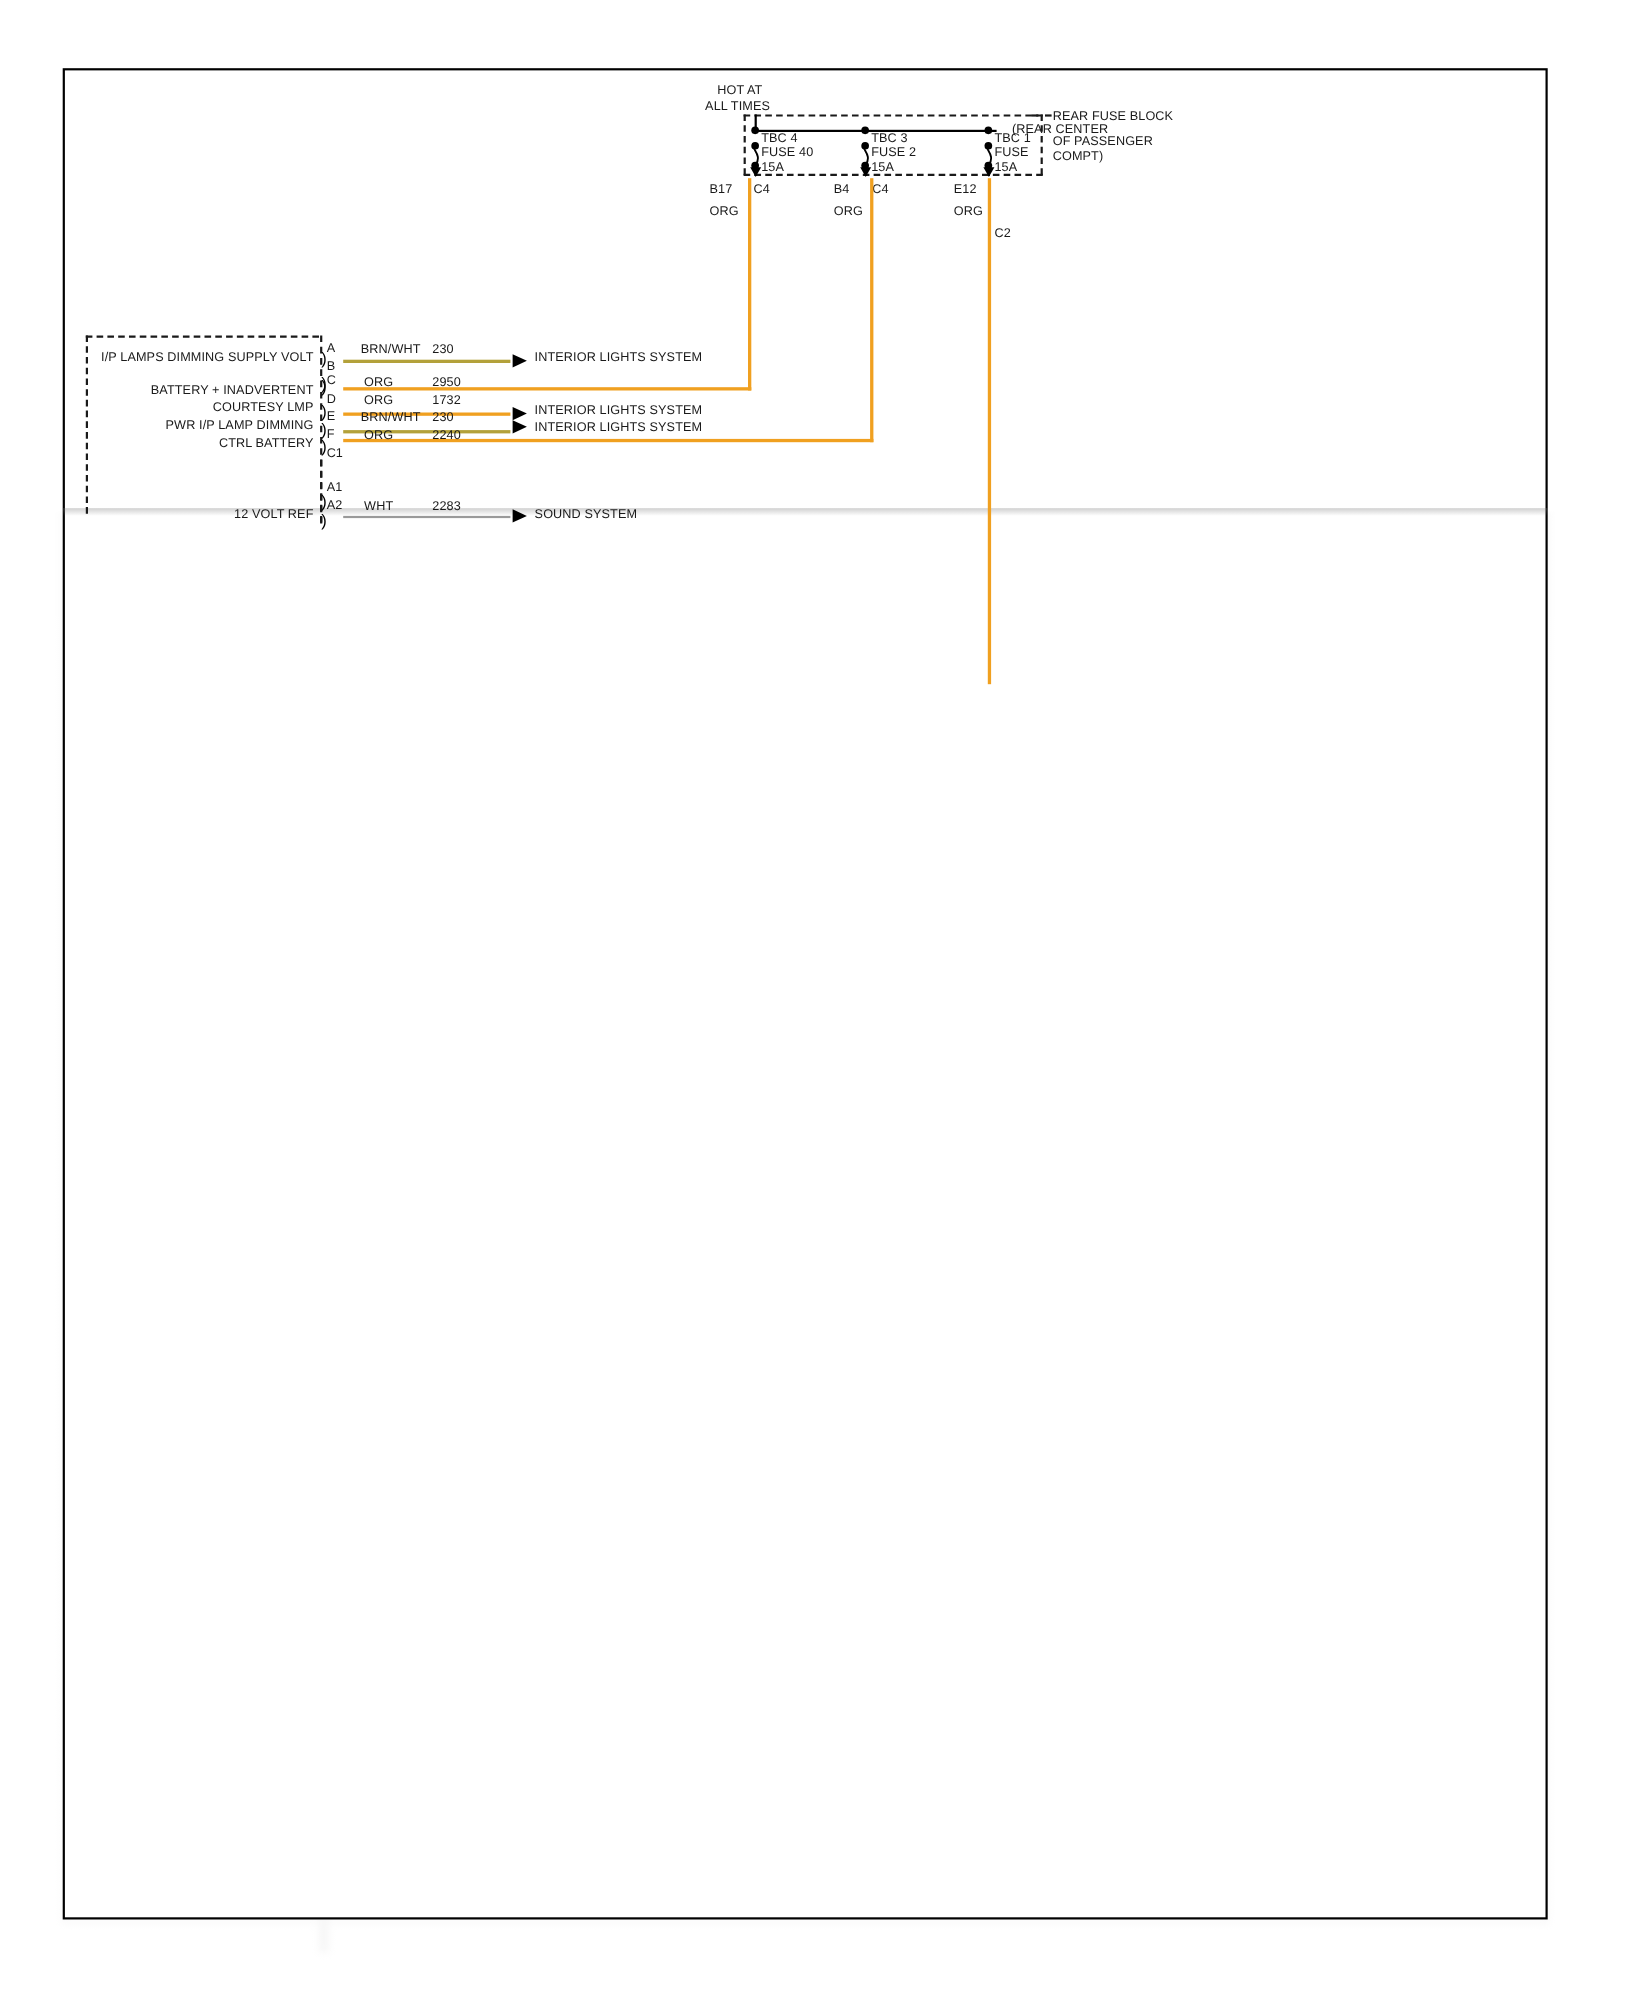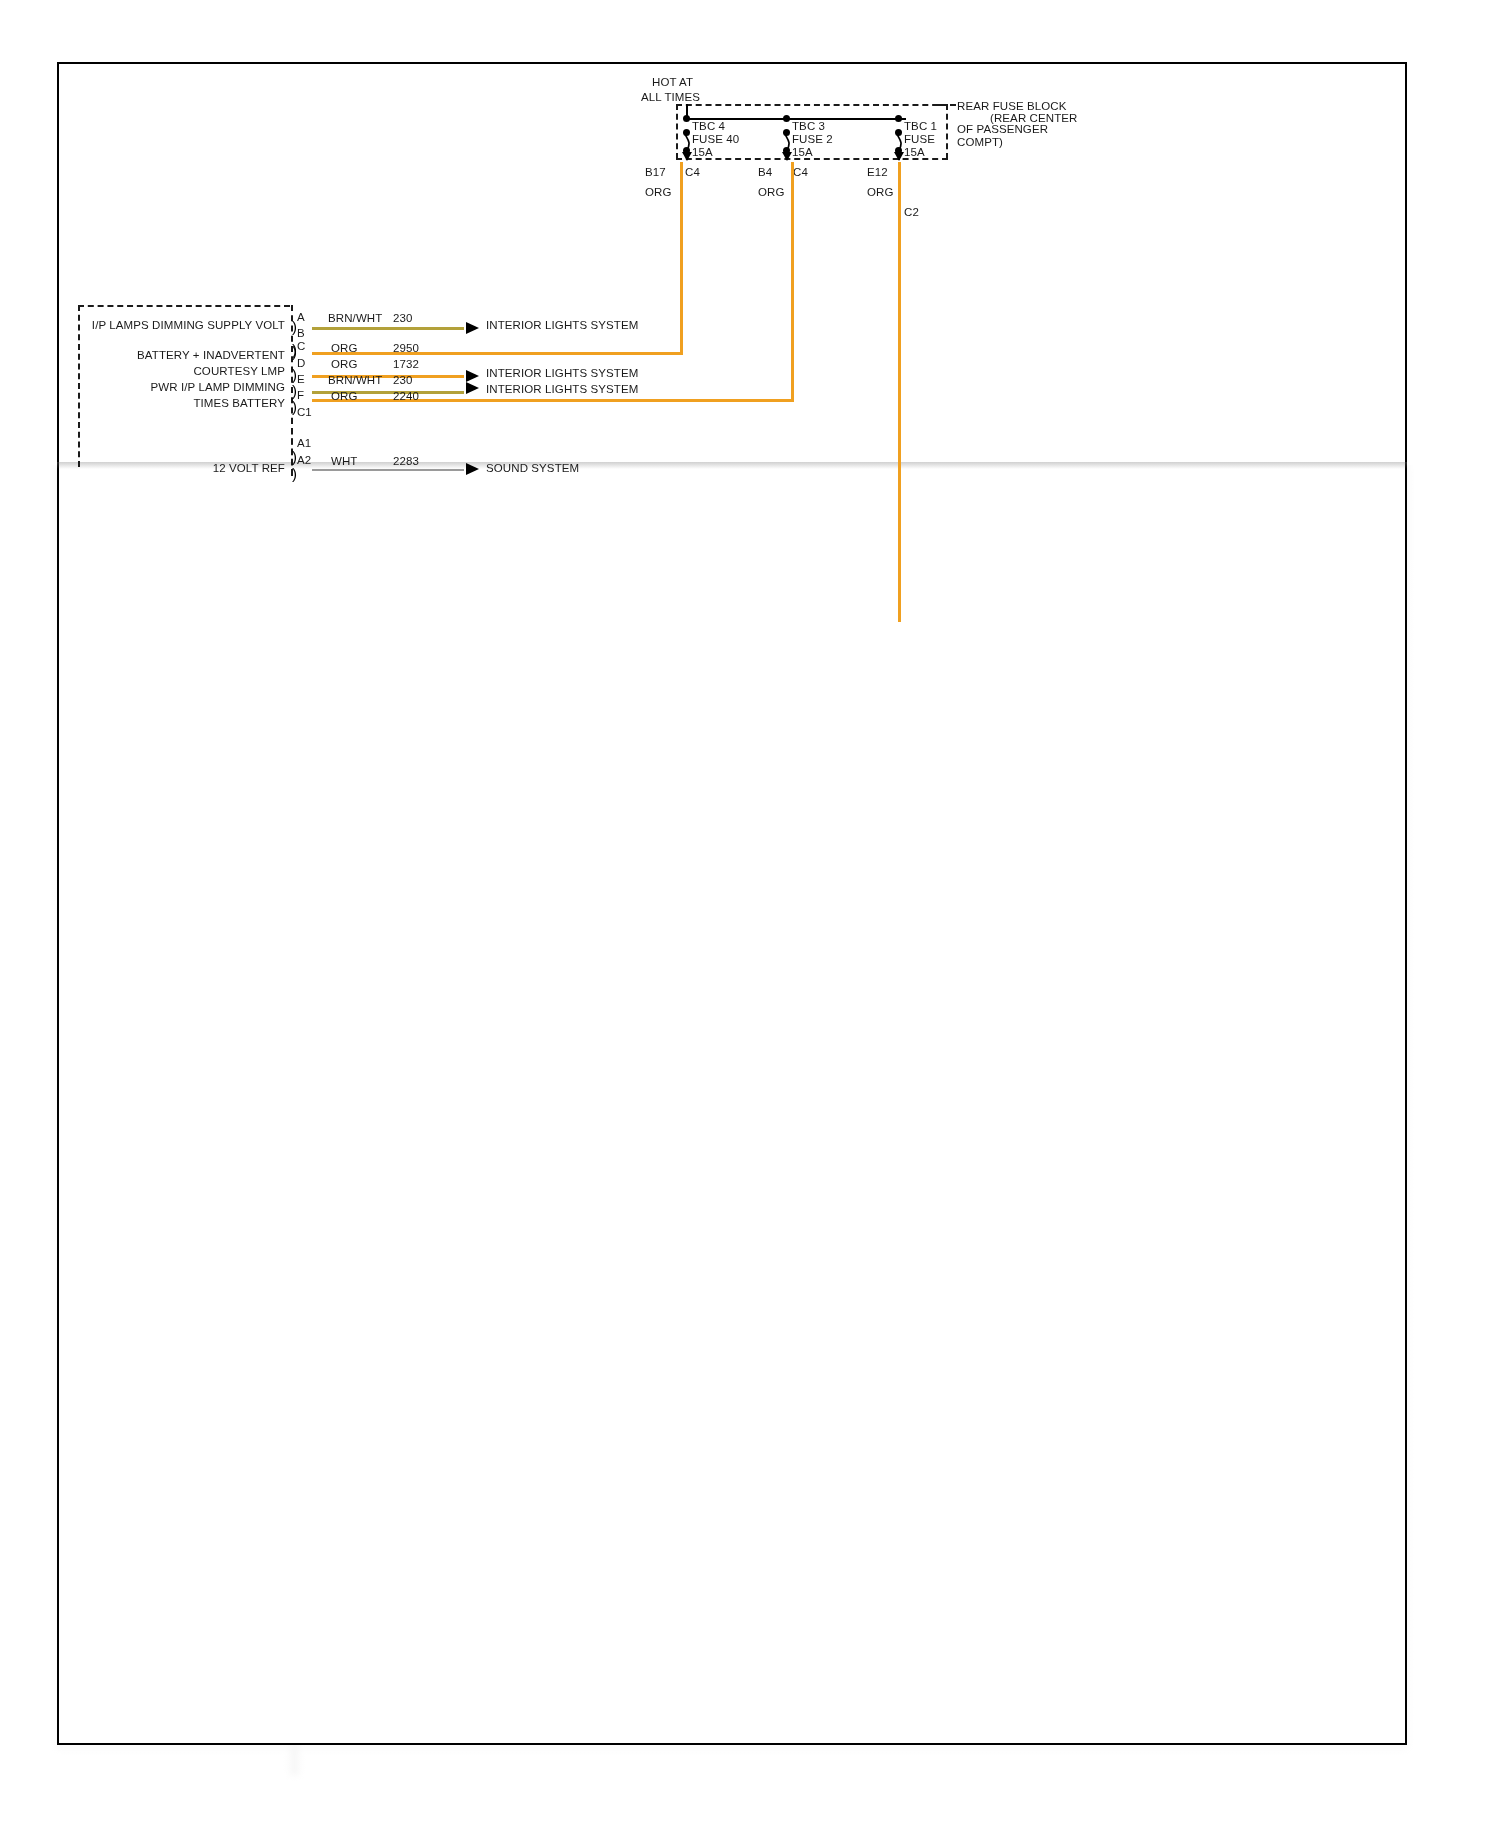--- a/index.html
+++ b/index.html
@@ -424,21 +424,21 @@
   <div class="lbl" style="left:641px; top:90px;">ALL TIMES</div>
 
   <div class="dashline-h" style="left:676px; top:104px; width:272px;"></div>
   <div class="dashline-h" style="left:948px; top:104px; width:0px;"></div>
   <div class="dashline-v" style="left:676px; top:104px; height:55px;"></div>
   <div class="dashline-h" style="left:676px; top:158px; width:272px;"></div>
   <div class="dashline-v" style="left:946px; top:104px; height:55px;"></div>
 
   <div class="dashline-h" style="left:938px; top:104px; width:18px;"></div>
   <div class="lbl" style="left:957px; top:99px;text-align:right;">REAR FUSE BLOCK</div>
-  <div class="lbl" style="left:990px; top:111px;">(REAR CENTER</div>
+  <div class="lbl" style="left:920px; top:111px;">(REAR CENTER</div>
   <div class="lbl" style="left:957px; top:122px;">OF PASSENGER</div>
   <div class="lbl" style="left:957px; top:135px;">COMPT)</div>
 
   <div class="solidline" style="left:686px; top:118px; width:220px; height:1.6px;"></div>
 
   <div class="solidline" style="left:686px; top:104px; width:1.6px; height:16px;"></div>
 
   <div class="dot" style="left:683px; top:115px;"></div>
   <div class="dot" style="left:683px; top:129px;"></div>
   <div class="dot" style="left:683px; top:147px;"></div>
@@ -526,21 +526,21 @@
 
   <div class="lbl r" style="left:90px; top:380px; width:195px;">PWR I/P LAMP DIMMING</div>
   <div class="pin" style="left:292px; top:386px;">)</div>
   <div class="pinlabel" style="left:297px; top:373px;">E</div>
   <div class="lbl" style="left:328px; top:373px;">BRN/WHT</div>
   <div class="lbl" style="left:393px; top:373px;">230</div>
   <div class="wire brnwht" style="left:312px; top:391px; width:152px;"></div>
   <div class="arrowhead" style="left:466px; top:382px;"></div>
   <div class="lbl" style="left:486px; top:382px;">INTERIOR LIGHTS SYSTEM</div>
 
-  <div class="lbl r" style="left:90px; top:396px; width:195px;">TIMES BATTERY</div>
+  <div class="lbl r" style="left:90px; top:396px; width:195px;">CTRL BATTERY</div>
   <div class="pin" style="left:292px; top:402px;">)</div>
   <div class="pinlabel" style="left:297px; top:389px;">F</div>
   <div class="lbl" style="left:331px; top:389px;">ORG</div>
   <div class="lbl" style="left:393px; top:389px;text-align:right;">2240</div>
 
   <div class="pinlabel" style="left:297px; top:406px;">C1</div>
 
   <div class="dashline-v" style="left:291px; top:418px; height:58px;"></div>
   <div class="pin" style="left:292px; top:452px;">)</div>
   <div class="pinlabel" style="left:297px; top:437px;">A1</div>

